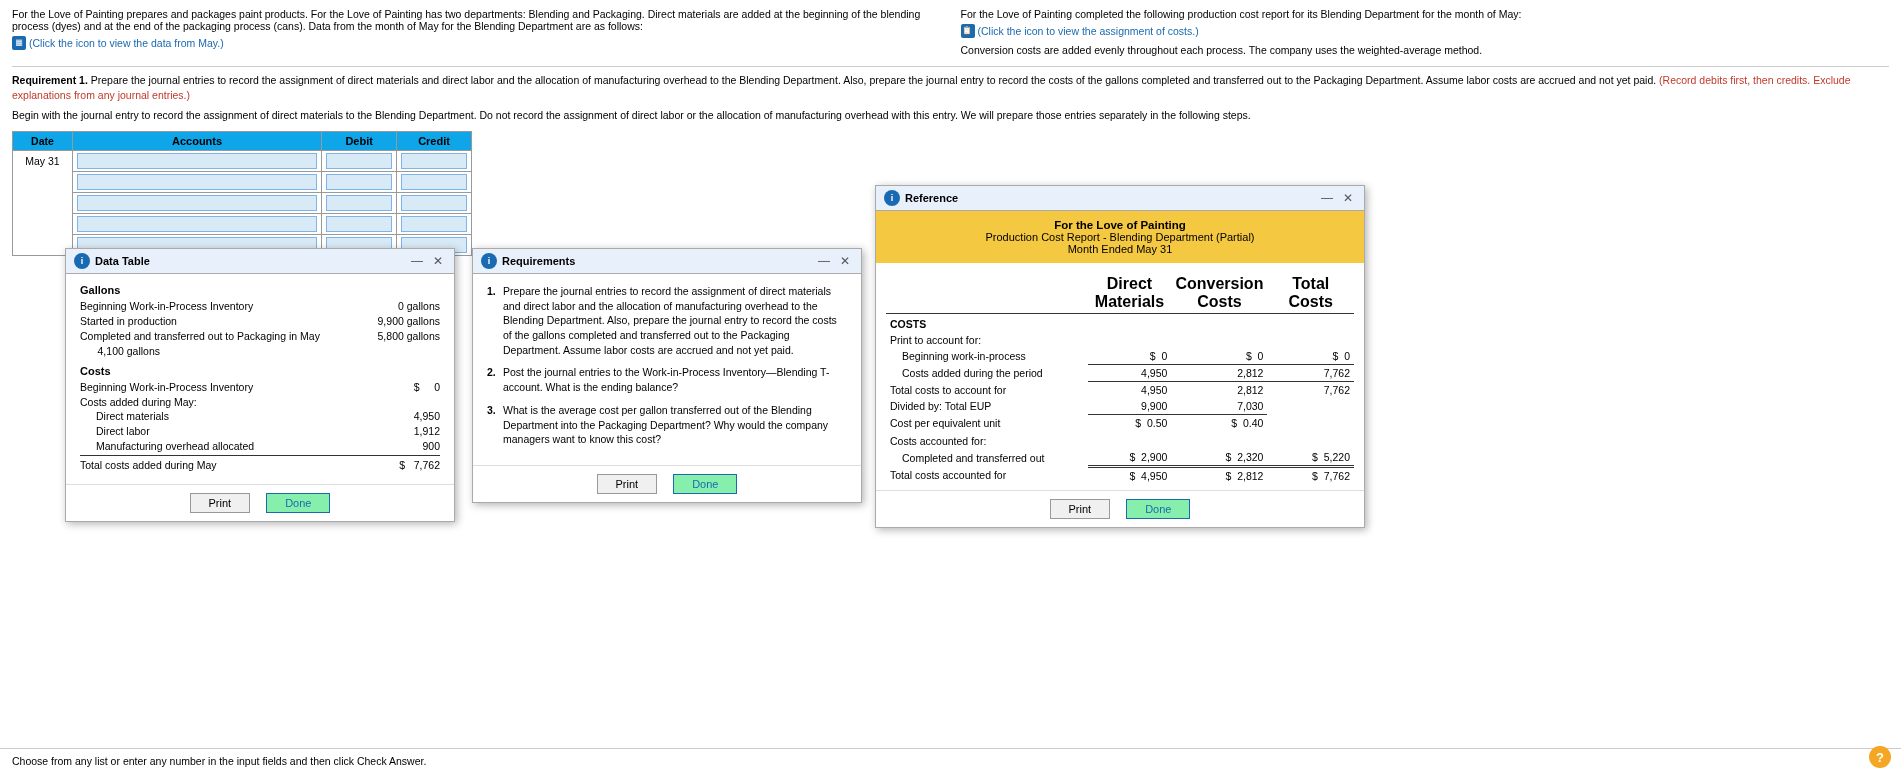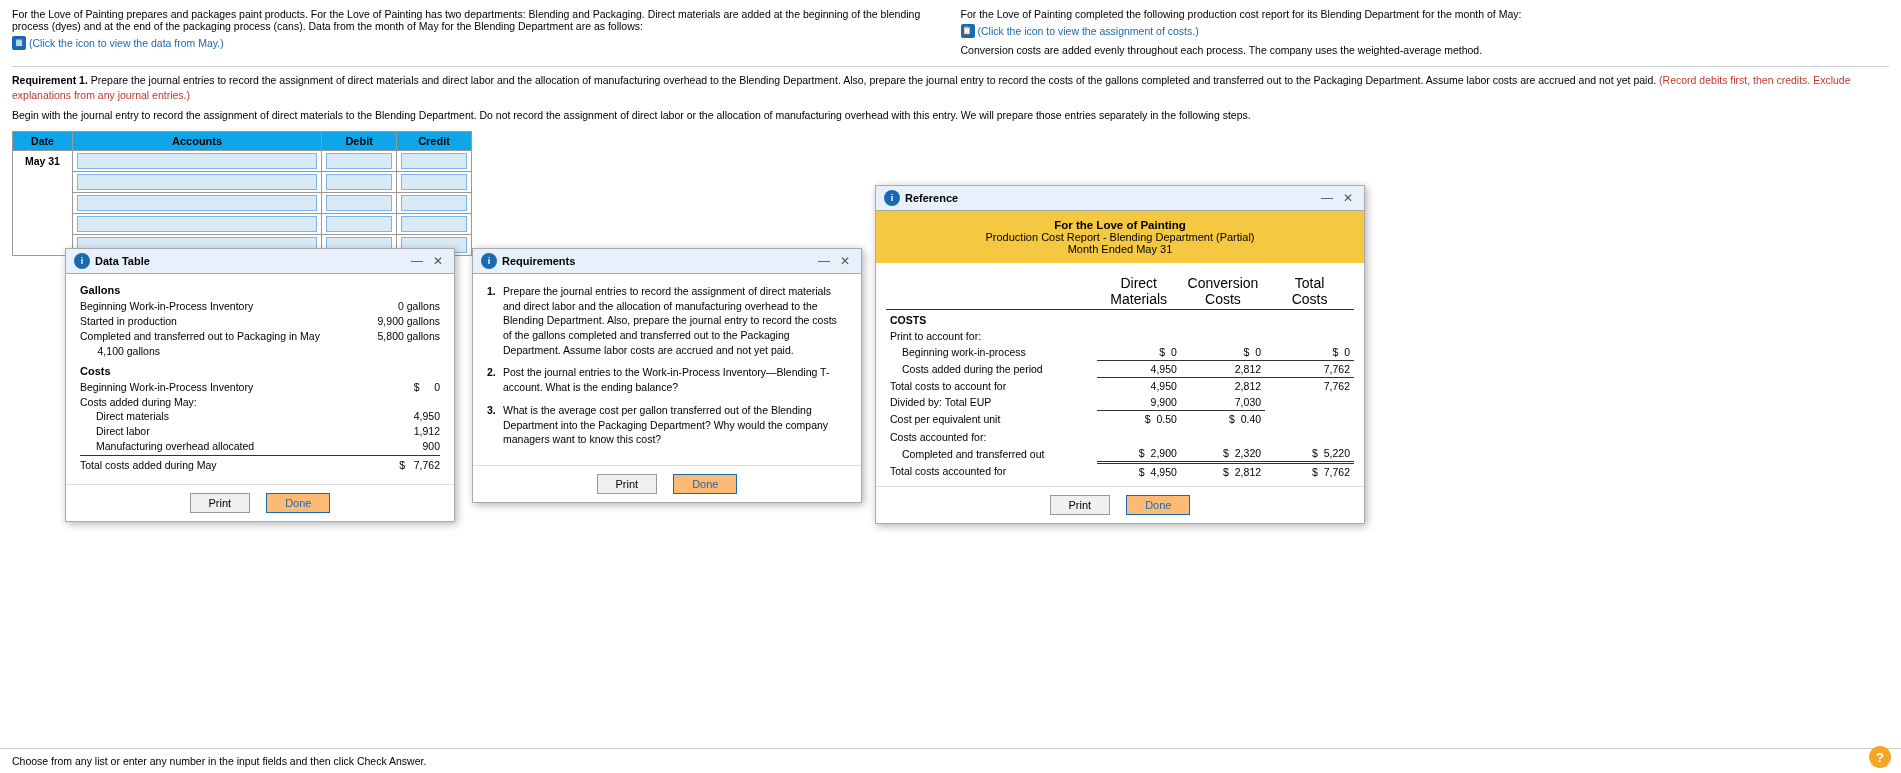--- a/index.html
+++ b/index.html
@@ -234,21 +234,21 @@
       font-size: 11px;
       cursor: pointer;
       border: 1px solid #999;
       background: #f0f0f0;
     }
     .btn-done-blue {
       padding: 3px 18px;
       font-size: 11px;
       cursor: pointer;
       border: 1px solid #1a6ab1;
-      background: #fdba74;
+      background: #86efac;
       color: #1a6ab1;
     }
 
     
     .req-panel {
       top: 248px;
       left: 472px;
       width: 390px;
     }
     .req-list {
@@ -290,24 +290,24 @@
     }
 
     .cost-table {
       width: 100%;
       border-collapse: collapse;
       font-size: 10.5px;
       margin-top: 4px;
     }
     .cost-table th {
       text-align: center;
-      font-weight: normal;
+      font-weight: bold;
       border-bottom: 1px solid #333;
       padding: 2px 4px;
-      font-size: 14px;
+      font-size: 16px;
     }
     .cost-table td {
       padding: 2px 4px;
       vertical-align: middle;
     }
     .num-cell {
       text-align: right;
     }
     .border-top-single {
       border-top: 1px solid #333;
@@ -370,21 +370,21 @@
     <thead>
       <tr>
         <th class="date-cell">Date</th>
         <th class="accounts-cell">Accounts</th>
         <th class="debit-cell">Debit</th>
         <th class="credit-cell">Credit</th>
       </tr>
     </thead>
     <tbody>
       <tr>
-        <td class="date-cell" rowspan="5" style="vertical-align:top; padding-top:4px;font-weight:bold;">May 31</td>
+        <td class="date-cell" rowspan="5" style="vertical-align:top; padding-top:4px;">May 31</td>
         <td class="accounts-cell"><input class="input-field" type="text" style=""></td>
         <td class="debit-cell"><input class="input-field-number" type="text" style=""></td>
         <td class="credit-cell"><input class="input-field-number" type="text" style=""></td>
       </tr>
       <tr>
         <td class="accounts-cell"><input class="input-field" type="text" style=""></td>
         <td class="debit-cell"><input class="input-field-number" type="text" style=""></td>
         <td class="credit-cell"><input class="input-field-number" type="text" style=""></td>
       </tr>
       <tr>

